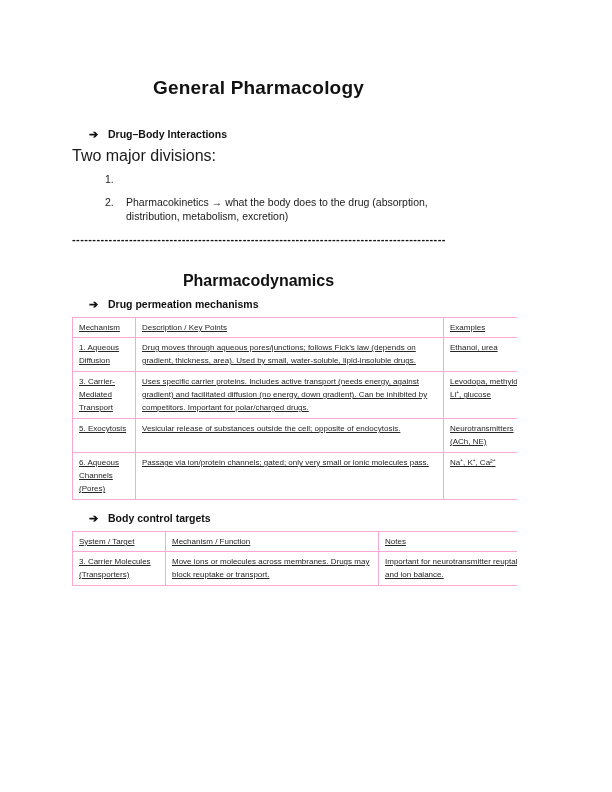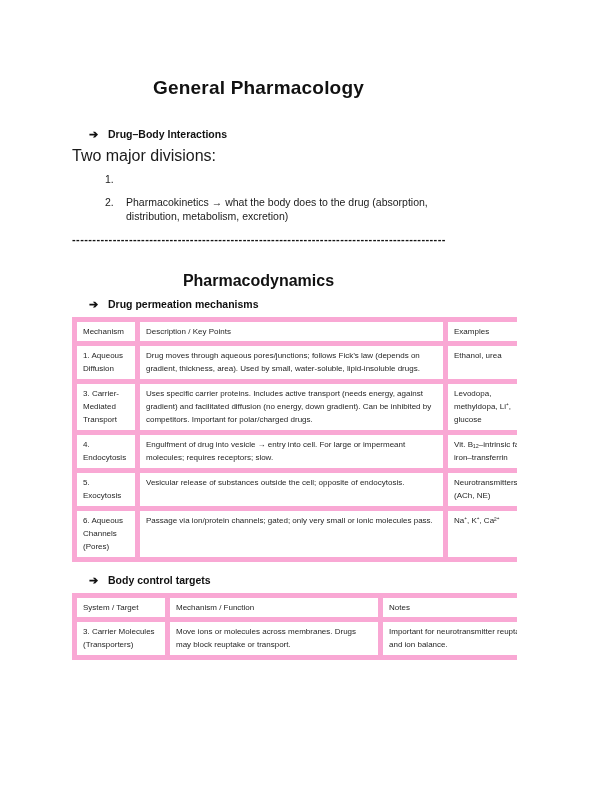--- a/index.html
+++ b/index.html
@@ -86,24 +86,25 @@
   table.doc-table {
     border-collapse: collapse;
     table-layout: fixed;
     width: 469px;
     margin-top: 6px;
     font-size: 8px;
     line-height: 13px;
     color: #262626;
   }
   table.doc-table td {
-    border: 5px solid #f9a8d4;
+    border: 1px solid #f9a8d4;
     vertical-align: top;
     padding: 3px 6px 4px 6px;
     overflow: hidden;
+    text-decoration: underline;
   }
   table.doc-table tr.hdr td { padding: 3px 6px 3px 6px; }
 
   .t-perm col.c1 { width: 63px; }
   .t-perm col.c2 { width: 308px; }
   .t-perm col.c3 { width: 98px; }
 
   .t-targ col.c1 { width: 93px; }
   .t-targ col.c2 { width: 213px; }
   .t-targ col.c3 { width: 163px; }
@@ -157,25 +158,20 @@
         <td>1. Aqueous Diffusion</td>
         <td>Drug moves through aqueous pores/junctions; follows Fick’s law (depends on gradient, thickness, area). Used by small, water-soluble, lipid-insoluble drugs.</td>
         <td>Ethanol, urea</td>
       </tr>
       <tr>
         <td>3. Carrier-Mediated Transport</td>
         <td>Uses specific carrier proteins. Includes active transport (needs energy, against gradient) and facilitated diffusion (no energy, down gradient). Can be inhibited by competitors. Important for polar/charged drugs.</td>
         <td>Levodopa, methyldopa, Li⁺, glucose</td>
       </tr>
       <tr>
-        <td>4. Endocytosis</td>
-        <td>Engulfment of drug into vesicle → entry into cell. For large or impermeant molecules; requires receptors; slow.</td>
-        <td>Vit. B₁₂–intrinsic factor, iron–transferrin</td>
-      </tr>
-      <tr>
         <td>5. Exocytosis</td>
         <td>Vesicular release of substances outside the cell; opposite of endocytosis.</td>
         <td>Neurotransmitters (ACh, NE)</td>
       </tr>
       <tr>
         <td>6. Aqueous Channels (Pores)</td>
         <td>Passage via ion/protein channels; gated; only very small or ionic molecules pass.</td>
         <td>Na⁺, K⁺, Ca²⁺</td>
       </tr>
     </tbody>

